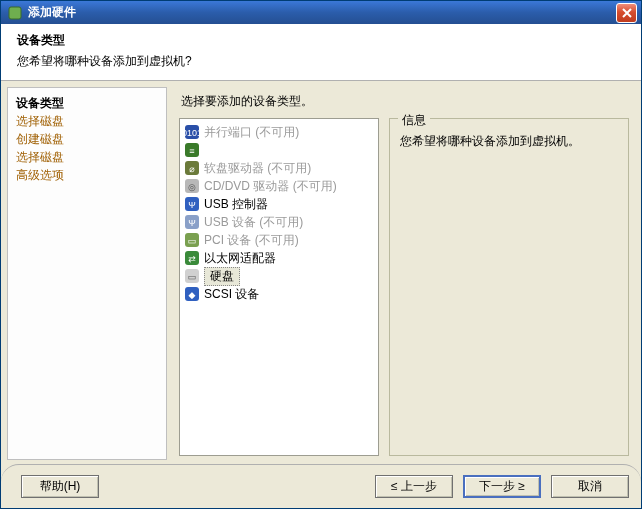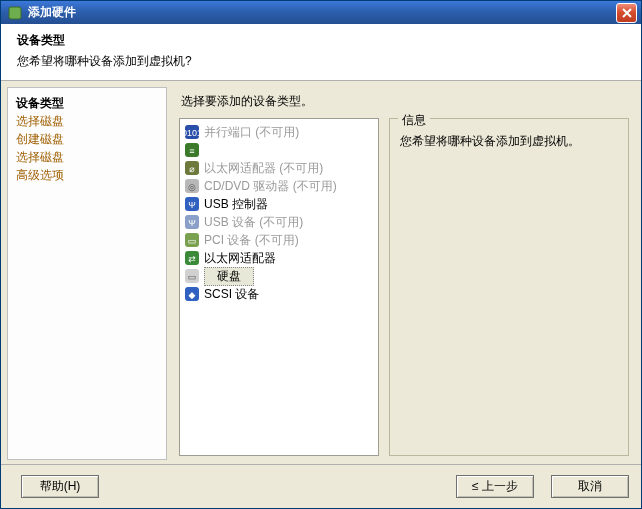--- a/index.html
+++ b/index.html
@@ -122,21 +122,21 @@
   .device-item .icon {
     width: 16px; height: 16px;
     display:inline-flex;align-items:center;justify-content:center;
     flex-shrink: 0;
   }
   .device-item.disabled { color: #9a9a9a; }
   .device-item.enabled { color: #000; }
   .device-item.selected .label {
     background: #e8e8d8;
     border: 1px dotted #888;
-    padding: 0 12px;
+    padding: 0 5px;
   }
 
   .info-box {
     flex: 1;
     position: relative;
     border: 1px solid #b9b99e;
     background: #ece9d8;
     padding: 14px 10px 10px 10px;
     font-size: 12px;
   }
@@ -147,26 +147,27 @@
     padding: 0 4px;
     font-size: 12px;
   }
 
   .footer {
     border-top: 1px solid #b0b0b0;
     background: #ece9d8;
     padding: 10px 12px;
     display: flex;
     align-items: center;
+    border-radius: 18px;
   }
   .footer .spacer { flex: 1; }
   .btn {
     min-width: 78px;
     height: 23px;
-    margin-left: 17px;
+    margin-left: 10px;
     background: #ece9d8;
     border: 1px solid #707070;
     box-shadow: inset 1px 1px 0 #fff, inset -1px -1px 0 #c0c0b0;
     font-size: 12px;
     display: inline-flex;
     align-items: center;
     justify-content: center;
     cursor: pointer;
     font-family: inherit;
   }
@@ -230,21 +231,21 @@
                 </svg>
               </span>
             </div>
             <div class="device-item disabled">
               <span class="icon">
                 <svg width="16" height="16" viewBox="0 0 16 16">
                   <rect x="1" y="1" width="14" height="14" rx="3" fill="#6b7a3a"></rect>
                   <text x="8" y="12" text-anchor="middle" font-size="9" font-family="Arial" fill="#ffffff">⌀</text>
                 </svg>
               </span>
-              <span class="label">以太网适配器 (不可用)</span>
+              <span class="label">软盘驱动器 (不可用)</span>
             </div>
             <div class="device-item disabled">
               <span class="icon">
                 <svg width="16" height="16" viewBox="0 0 16 16">
                   <rect x="1" y="1" width="14" height="14" rx="3" fill="#b8b8b8"></rect>
                   <text x="8" y="12" text-anchor="middle" font-size="9" font-family="Arial" fill="#555555">◎</text>
                 </svg>
               </span>
               <span class="label">CD/DVD 驱动器 (不可用)</span>
             </div>
@@ -309,16 +310,17 @@
         </div>
       </div>
     </div>
 
   </div>
 
   <div class="footer">
     <button class="btn help">帮助(H)</button>
     <div class="spacer"></div>
     <button class="btn">≤ 上一步</button>
+    <button class="btn default">下一步 ≥</button>
     <button class="btn">取消</button>
   </div>
 
 </div>
 
 </body></html>

